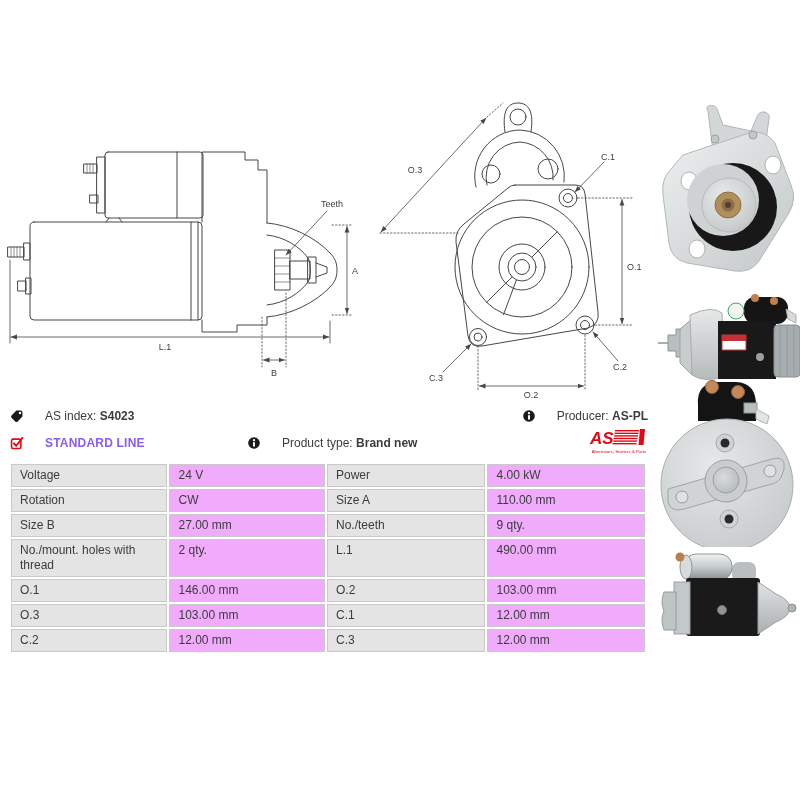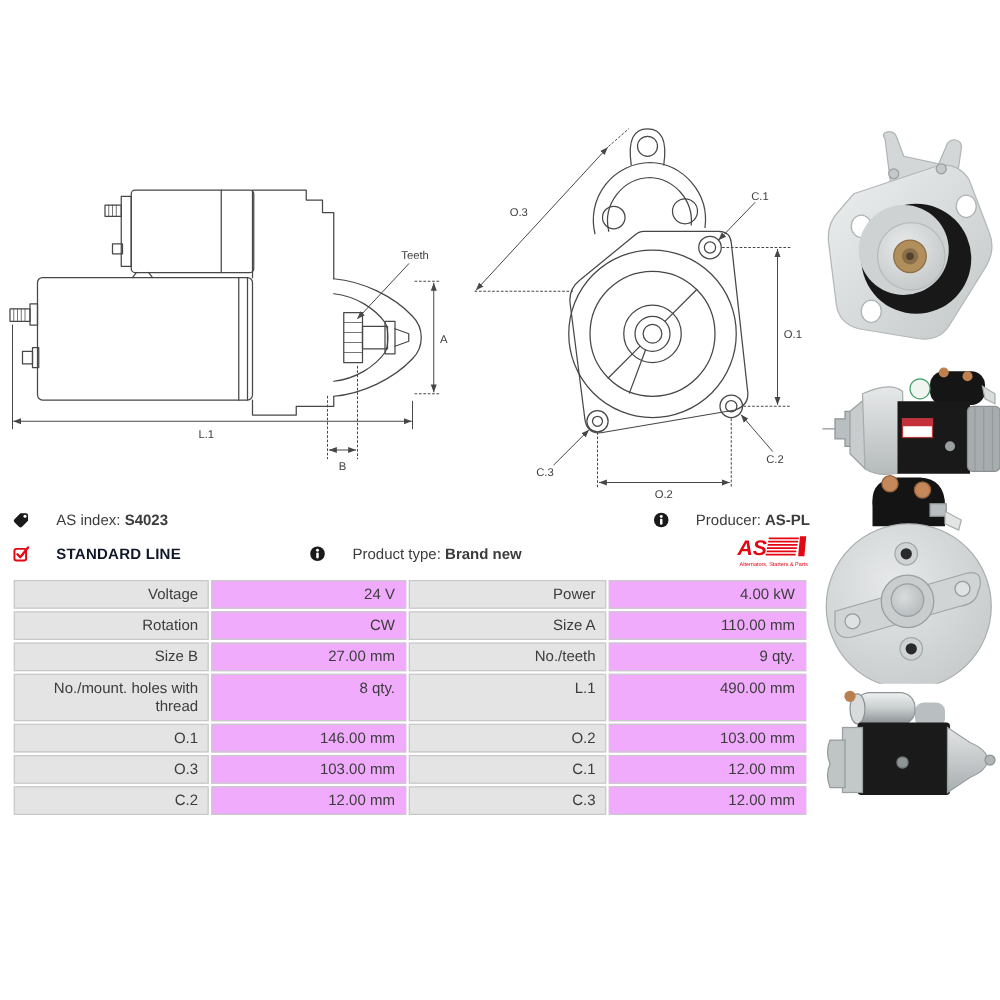--- a/index.html
+++ b/index.html
@@ -2,25 +2,25 @@
 <html><head>
 <meta charset="utf-8">
 <style>
   html,body{margin:0;padding:0;background:#ffffff;}
   body{width:800px;height:800px;font-family:"Liberation Sans",sans-serif;}
   .page{position:relative;width:800px;height:800px;overflow:hidden;background:#fff;}
   .abs{position:absolute;}
   
   .info-item{position:absolute;display:flex;align-items:center;gap:21px;font-size:12px;color:#3c3c3c;white-space:nowrap;height:16px;}
   .info-item .b{font-weight:bold;}
-  .info-item.red-line{color:#0f172a;font-weight:bold;letter-spacing:.2px;}
+  .info-item.red-line{color:#8b5cf6;font-weight:bold;letter-spacing:.2px;}
   .icon13{width:14px;height:14px;flex:0 0 auto;display:block;}
   
   table.spec{position:absolute;left:9px;top:462px;width:638px;border-collapse:separate;border-spacing:2px;table-layout:fixed;font-size:12px;color:#3c3c3c;}
-  table.spec td{border:1px solid #c9c9c9;padding:3px 8px;text-align:right;vertical-align:top;line-height:15px;height:15px;overflow:hidden;}
+  table.spec td{border:1px solid #c9c9c9;padding:3px 8px;vertical-align:top;line-height:15px;height:15px;overflow:hidden;}
   table.spec td.lbl{background:#e4e4e4;}
   table.spec td.val{background:#f0abfc;}
   
   .dim{font-size:9px;fill:#3c3c3c;font-family:"Liberation Sans",sans-serif;}
   svg{display:block;}
 </style>
 </head>
 <body>
 
 <div class="page">
@@ -334,21 +334,21 @@
           <td class="val">110.00 mm</td>
         </tr>
         <tr>
           <td class="lbl">Size B</td>
           <td class="val">27.00 mm</td>
           <td class="lbl">No./teeth</td>
           <td class="val">9 qty.</td>
         </tr>
         <tr>
           <td class="lbl">No./mount. holes with thread</td>
-          <td class="val">8 qty.</td>
+          <td class="val">2 qty.</td>
           <td class="lbl">L.1</td>
           <td class="val">490.00 mm</td>
         </tr>
         <tr>
           <td class="lbl">O.1</td>
           <td class="val">146.00 mm</td>
           <td class="lbl">O.2</td>
           <td class="val">103.00 mm</td>
         </tr>
         <tr>

